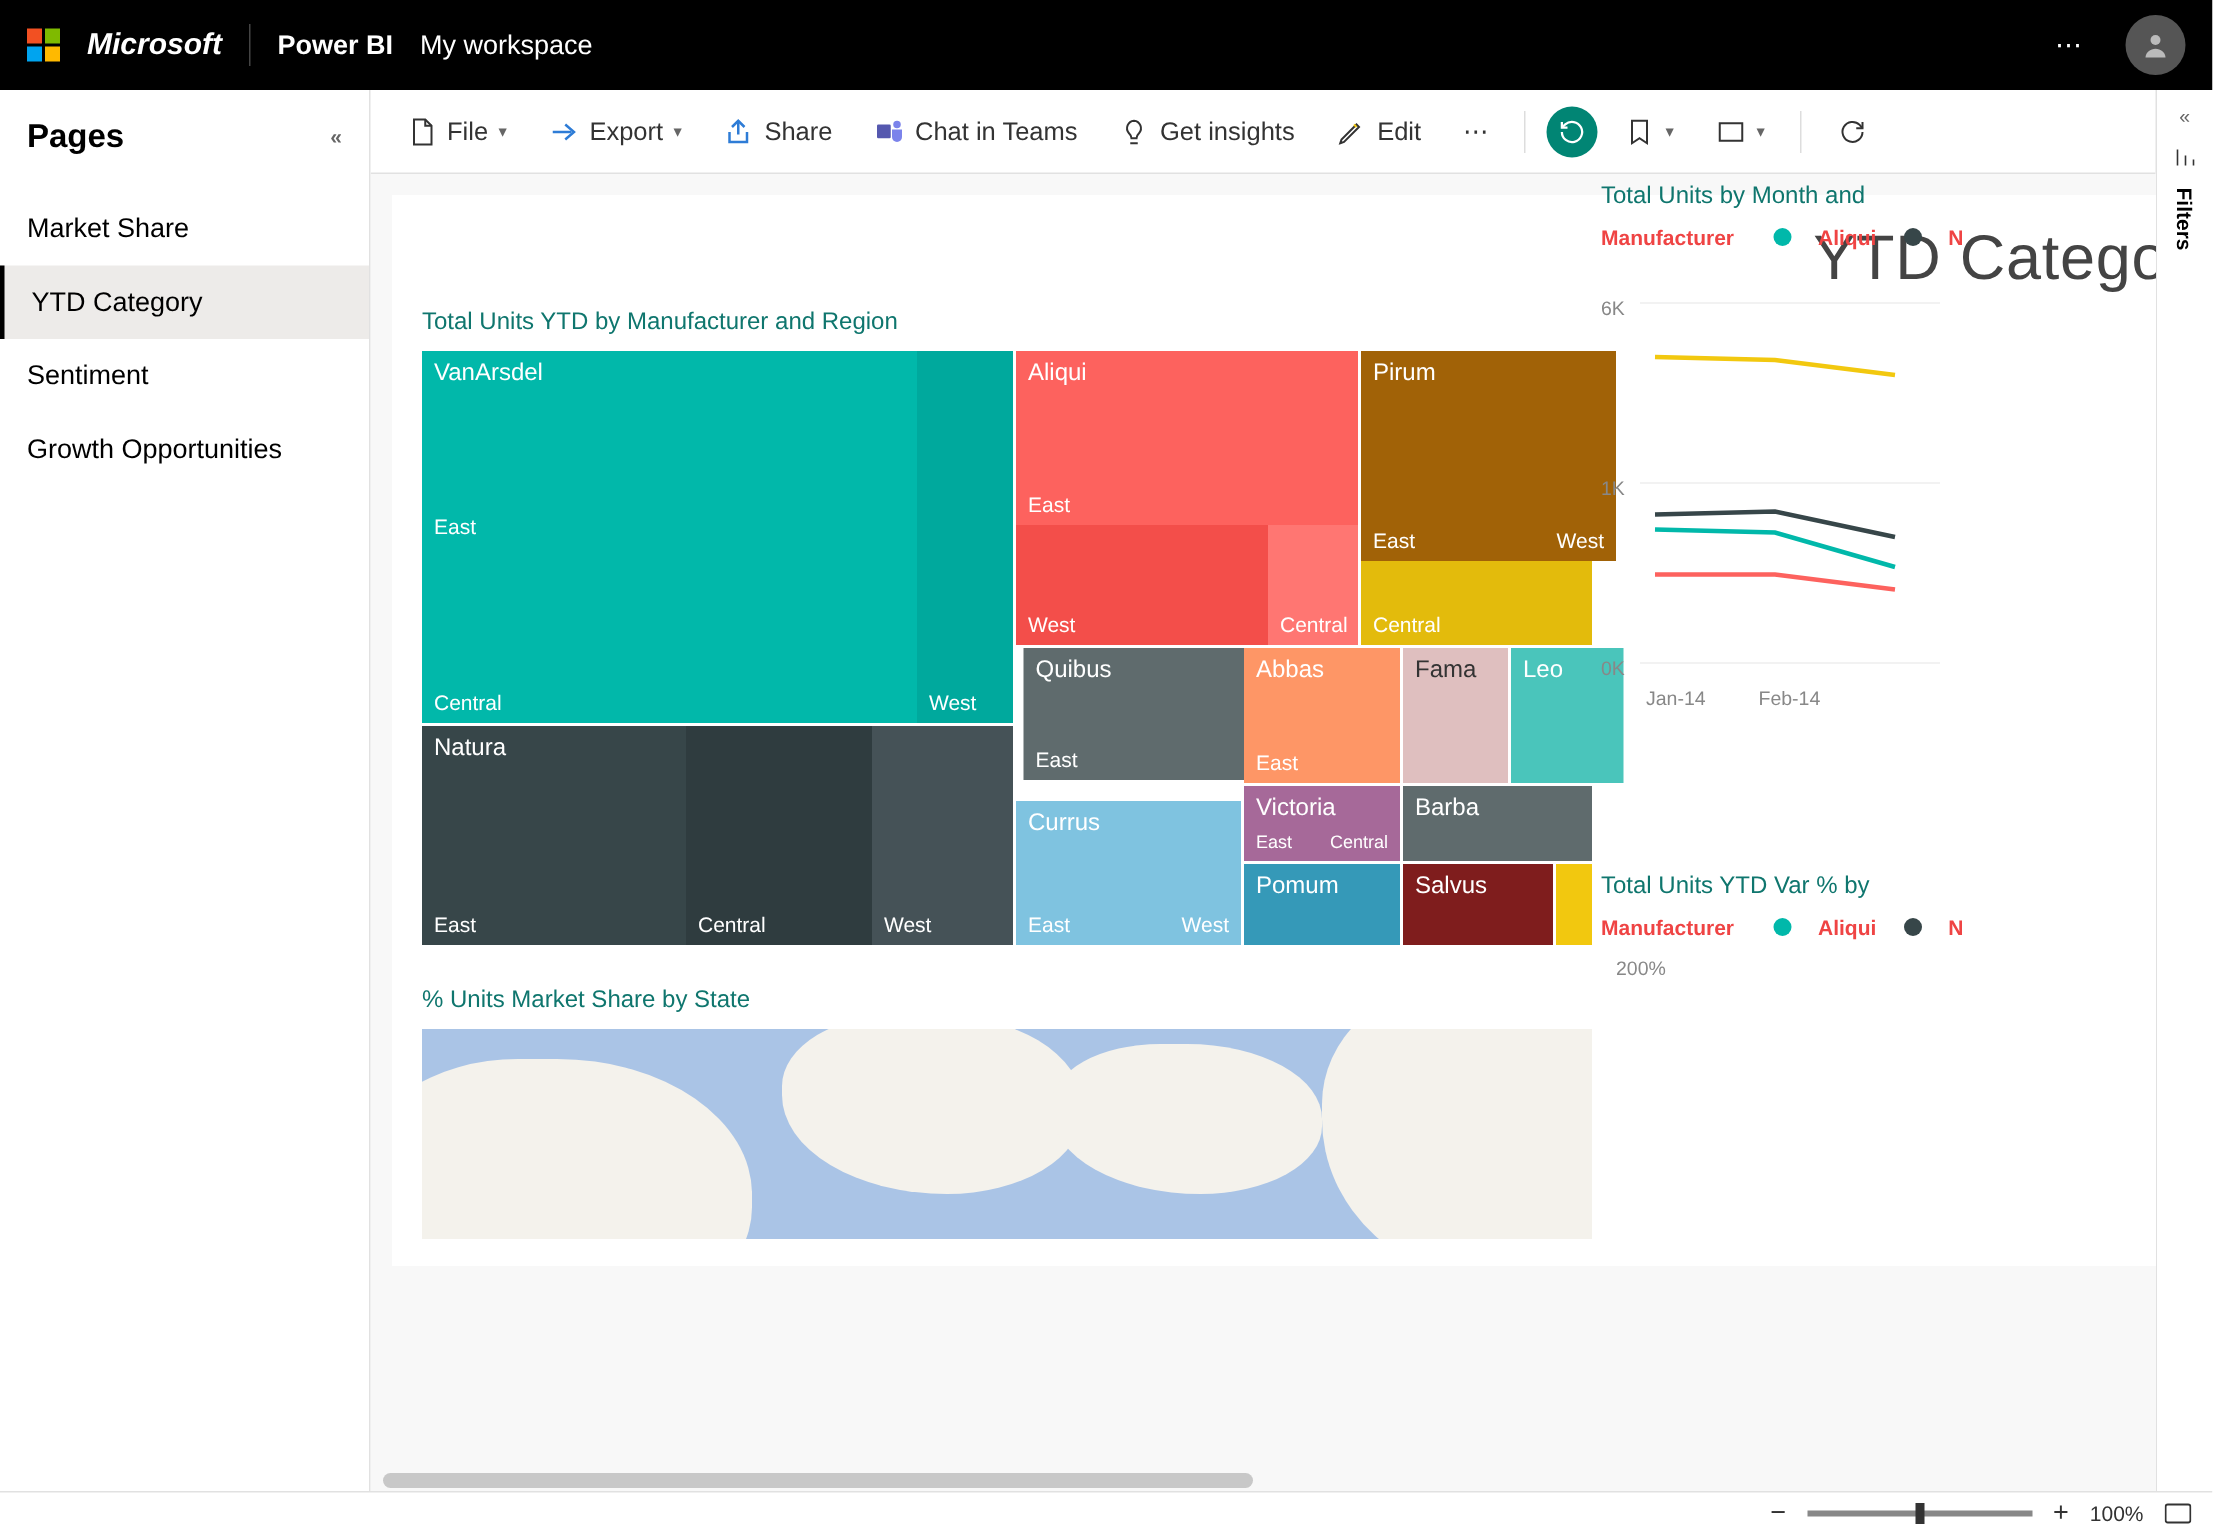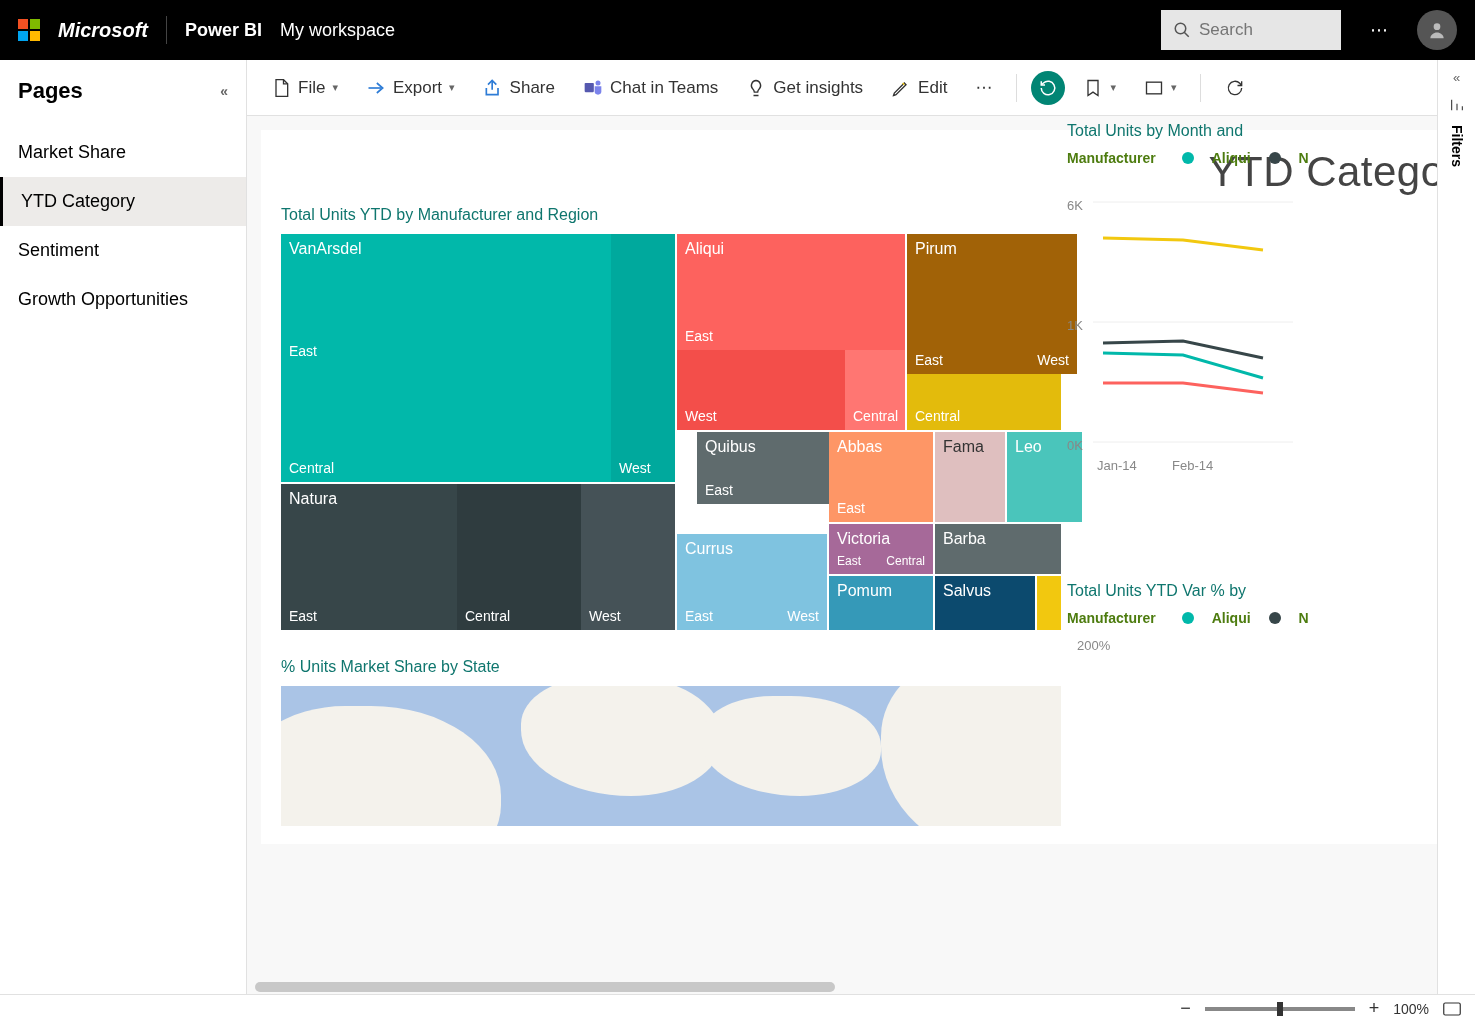--- a/index.html
+++ b/index.html
@@ -48,21 +48,21 @@
   .tm-name { position:absolute; top:6px; left:8px; font-size:16px; }
   .tm-reg  { position:absolute; bottom:6px; left:8px; font-size:14px; }
   .tm-reg.r { left:auto; right:8px; }
 
   
   .map { width:780px; height:140px; background:#aac4e6; position:relative; overflow:hidden; }
   .land { position:absolute; background:#f4f2ec; border-radius:40% 50% 45% 55%; }
 
   
   .right-viz { position:absolute; left:820px; width:400px; }
-  .legend { font-size:14px; font-weight:600; color:#4d7c0f; display:flex; align-items:center; gap:18px; margin:6px 0 12px; }
+  .legend { font-size:14px; font-weight:600; color:#ef4444; display:flex; align-items:center; gap:18px; margin:6px 0 12px; }
   .legend b { font-weight:600; margin-right:8px; }
   .dot { width:12px; height:12px; border-radius:50%; display:inline-block; }
   .linechart { position:relative; height:280px; }
   .axis-label { position:absolute; font-size:13px; color:#888; }
 
   
   .filters-rail { width:38px; border-left:1px solid #e1e1e1; display:flex; flex-direction:column; align-items:center; padding-top:10px; gap:12px; background:#fff; }
   .filters-label { writing-mode:vertical-rl; font-size:14px; font-weight:600; }
 
   
@@ -82,27 +82,20 @@
       <div></div>
       <div></div>
       <div></div>
       <div></div>
     </div>
   <span class="brand">Microsoft</span>
   <span class="sep"></span>
   <span class="product">Power BI</span>
   <span class="workspace">My workspace</span>
   <div class="spacer"></div>
-  <div class="searchbox">
-    <svg width="18" height="18" viewBox="0 0 24 24" fill="none" stroke="#555" stroke-width="2">
-        <circle cx="10" cy="10" r="7"></circle>
-        <line x1="21" y1="21" x2="15" y2="15"></line>
-      </svg>
-    <input placeholder="Search" style="">
-  </div>
   <div class="top-icon">⋯</div>
   <div class="top-icon avatar">
     <svg width="20" height="20" viewBox="0 0 24 24" fill="#bbb">
         <circle cx="12" cy="8" r="4"></circle>
         <path d="M4 22c0-4 4-7 8-7s8 3 8 7"></path>
       </svg>
   </div>
 </div>
 
 <div class="main-wrap">
@@ -235,21 +228,21 @@
 
           <div class="tm-cell" style="left:626px;top:0;width:170px;height:140px;background:#a16207">
               <span class="tm-name">Pirum</span>
               <span class="tm-reg">East</span>
               <span class="tm-reg r" style="left:auto;right:8px">West</span>
             </div>
           <div class="tm-cell" style="left:626px;top:140px;width:154px;height:56px;background:#e3bb0c">
               <span class="tm-reg">Central</span>
             </div>
 
-          <div class="tm-cell" style="left:416px;top:198px;width:150px;height:72px;background:#5f6b6d">
+          <div class="tm-cell" style="left:401px;top:198px;width:150px;height:88px;background:#5f6b6d">
               <span class="tm-name">Quibus</span>
               <span class="tm-reg">East</span>
             </div>
 
           <div class="tm-cell" style="left:396px;top:300px;width:150px;height:96px;background:#7fc3e0">
               <span class="tm-name">Currus</span>
               <span class="tm-reg">East</span>
               <span class="tm-reg r">West</span>
             </div>
 
@@ -273,21 +266,21 @@
             </div>
 
           <div class="tm-cell" style="left:726px;top:198px;width:75px;height:90px;background:#4ac5bb">
               <span class="tm-name">Leo</span>
             </div>
 
           <div class="tm-cell" style="left:654px;top:290px;width:126px;height:50px;background:#5f6b6d">
               <span class="tm-name">Barba</span>
             </div>
 
-          <div class="tm-cell" style="left:654px;top:342px;width:100px;height:54px;background:#0c4a6e">
+          <div class="tm-cell" style="left:654px;top:342px;width:100px;height:54px;background:#7f1d1d">
               <span class="tm-name">Salvus</span>
             </div>
           <div class="tm-cell" style="left:756px;top:342px;width:24px;height:54px;background:#f2c80f"></div>
         </div>
 
         <div class="right-viz" style="top:0">
           <div class="viz-title">Total Units by Month and</div>
           <div class="legend">
             <b>Manufacturer</b>
             <span class="dot" style="background:#01b8aa"></span>

